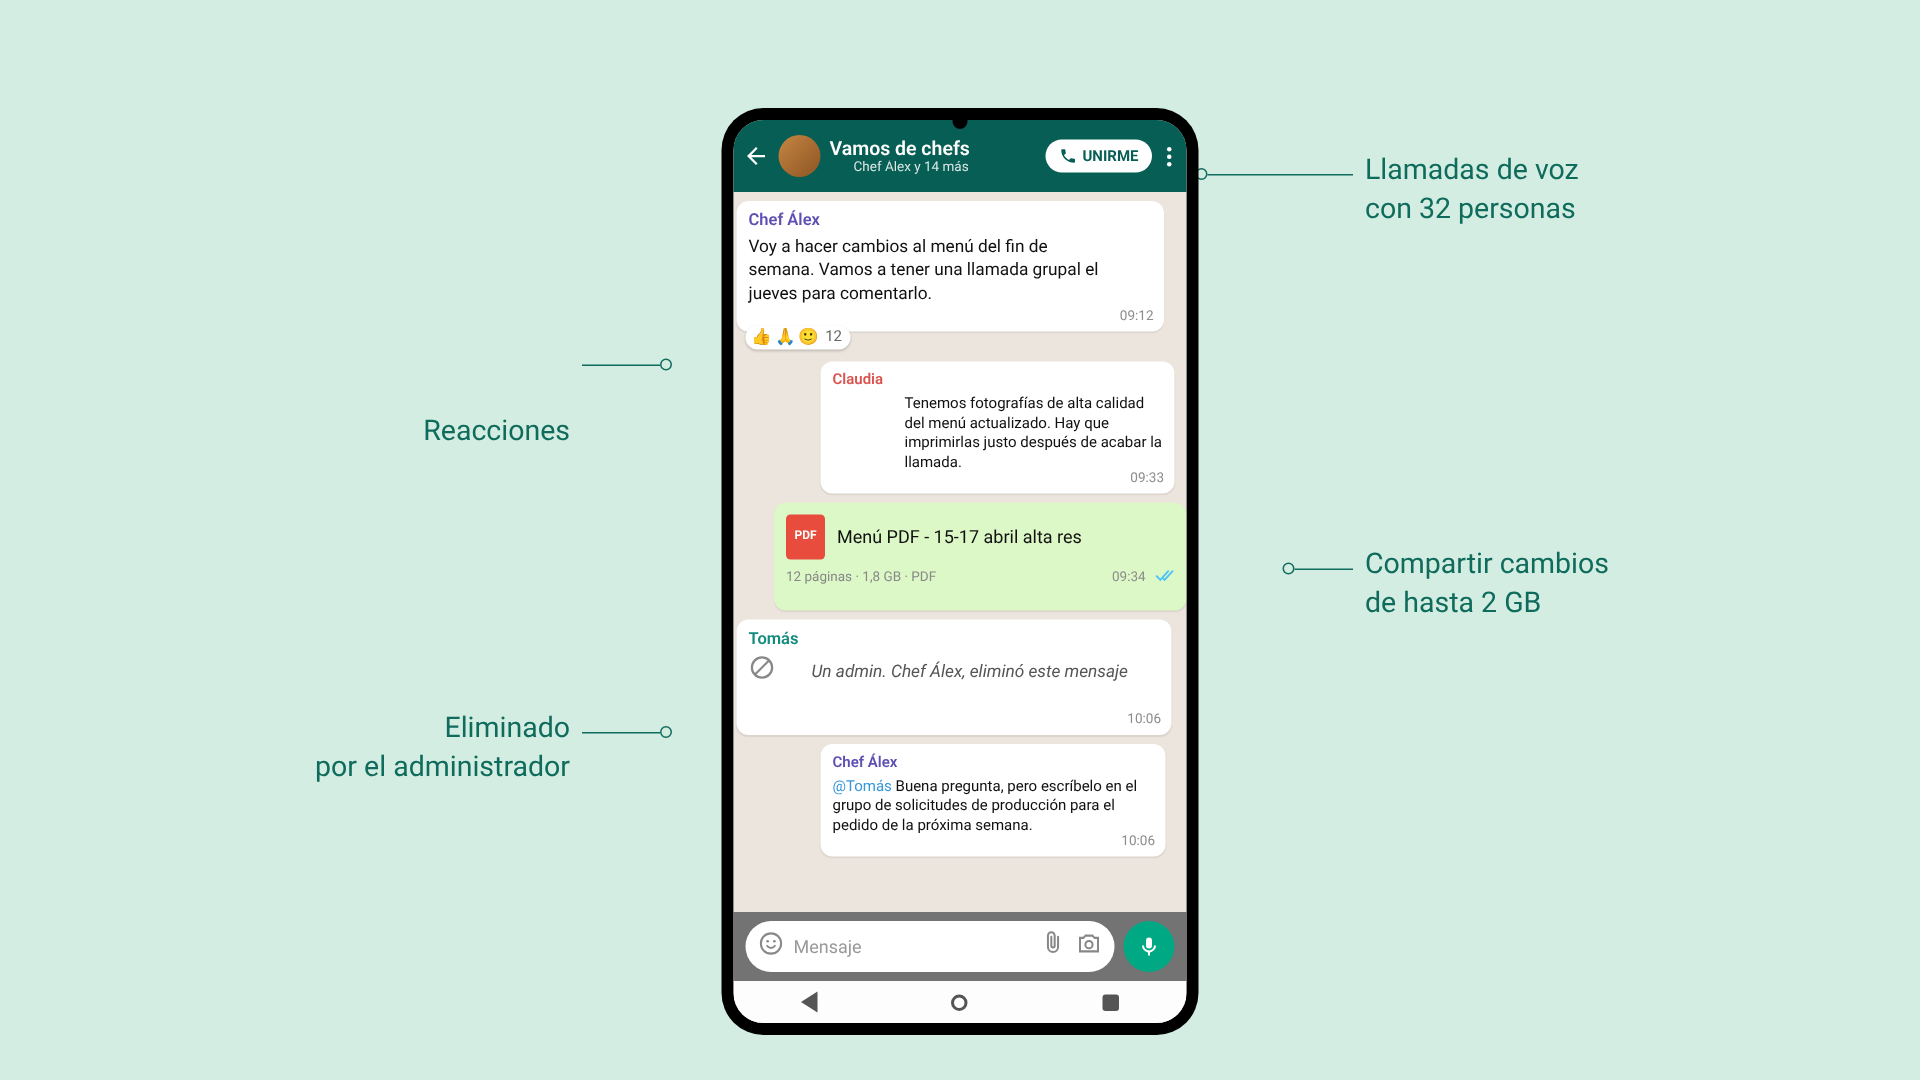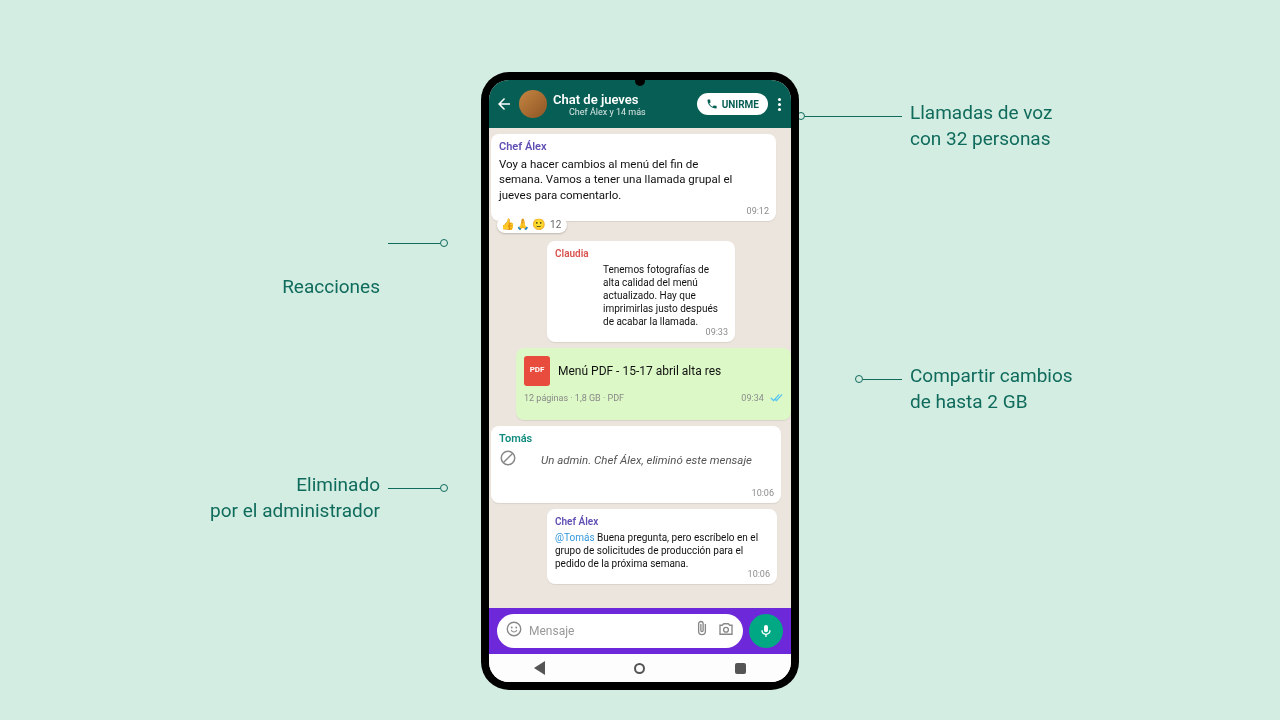--- a/index.html
+++ b/index.html
@@ -103,21 +103,21 @@
     left: 6px;
     bottom: -12px;
     background: #fff;
     border-radius: 12px;
     padding: 1px 6px 1px 4px;
     display: flex; align-items: center; gap:2px;
     font-size: 11px;
     box-shadow: 0 1px 2px rgba(0,0,0,0.2);
   }
   .reactions .count{ font-size:10px; color:#666; margin-left:2px;}
-  .msg2 { width: 188px; align-self: flex-start; margin-left:50px; margin-top:14px;}
+  .msg2 { width: 236px; align-self: flex-start; margin-left:50px; margin-top:14px;}
   .msg2 .sender{ color:#d9534f; font-size:10px;}
   .msg2 .text{ font-size:10px; line-height:1.3;margin-left:48px;}
   .msg3 { width: 275px; align-self: flex-end; margin-right:-8px; padding:8px 8px 16px 8px;}
   .file-row{ display:flex; align-items:center; gap:8px; margin-bottom:6px;}
   .pdf-icon{
     width:26px;height:30px;background:#e74c3c;border-radius:3px;
     color:#fff; font-size:8px; font-weight:700;
     display:flex;align-items:center;justify-content:center;
     position:relative;
   }
@@ -128,21 +128,21 @@
   .msg4 { width:290px; margin-left:-6px; display:flex; gap:8px; align-items:flex-start; }
   .msg4 .sender{ color:#128c7e; }
   .del-icon{ flex-shrink:0; }
   .del-icon svg{ width:18px;height:18px; stroke:#888; fill:none; stroke-width:2;}
   .del-text{ font-style: italic; color:#555; font-size:11.5px; line-height:1.3;}
   .msg5{ width:230px; align-self:flex-start; margin-left:50px; }
   .msg5 .sender{ color:#5e4fb3; font-size:10px;}
   .msg5 .text{ font-size:10px; line-height:1.3;}
   .mention{ color:#3498db; }
   .composer{
-    background:#6d28d9;
+    background:#737373;
     display:flex; align-items:center; gap:6px;
     padding:6px 8px;
     flex-shrink:0;
   }
   .input-pill{
     flex:1; background:#fff; border-radius:18px;
     display:flex; align-items:center; padding:4px 8px; gap:6px;
     height:34px;
   }
   .input-pill .ph{ flex:1; font-size:12px; color:#999;}
@@ -219,21 +219,21 @@
   <div class="screen">
 
     <div class="toolbar">
       <div class="back-arrow">
         <svg viewBox="0 0 24 24">
             <path d="M20 11H7.83l5.59-5.59L12 4l-8 8 8 8 1.41-1.41L7.83 13H20z"></path>
           </svg>
       </div>
       <div class="avatar"></div>
       <div class="chat-title-block">
-        <div class="chat-title">Chat de jueves</div>
+        <div class="chat-title">Vamos de chefs</div>
         <div class="chat-subtitle">Chef Álex y 14 más</div>
       </div>
       <div class="join-btn">
         <svg viewBox="0 0 24 24">
             <path d="M6.6 10.8c1.4 2.8 3.8 5.1 6.6 6.6l2.2-2.2c.3-.3.7-.4 1.1-.2 1.2.4 2.5.6 3.8.6.6 0 1 .4 1 1V20c0 .6-.4 1-1 1C10.6 21 3 13.4 3 4c0-.6.4-1 1-1h3.5c.6 0 1 .4 1 1 0 1.3.2 2.6.6 3.8.1.4 0 .8-.3 1.1L6.6 10.8z"></path>
           </svg>
         <span>UNIRME</span>
       </div>
       <div class="kebab">
           <span></span>

